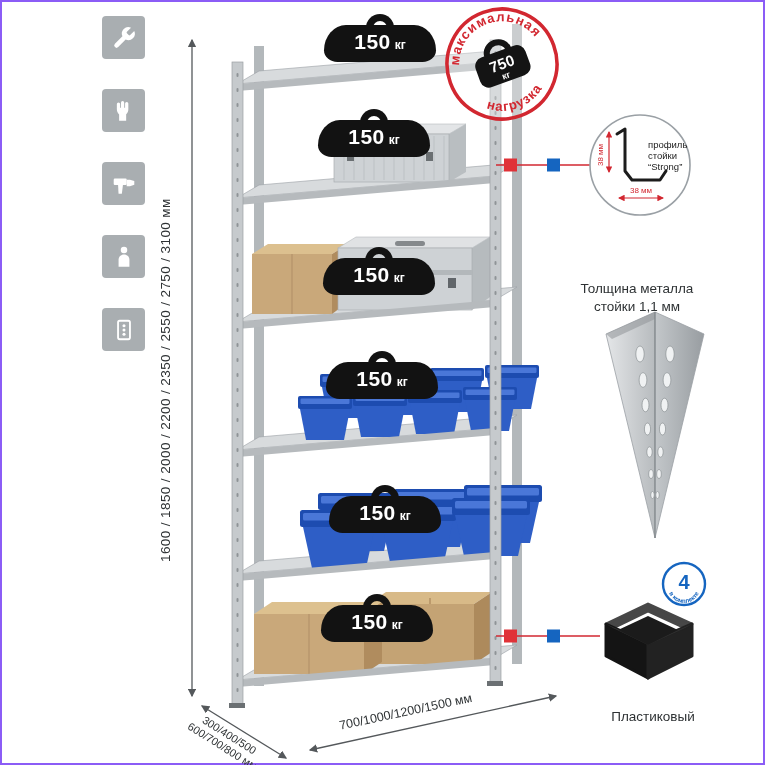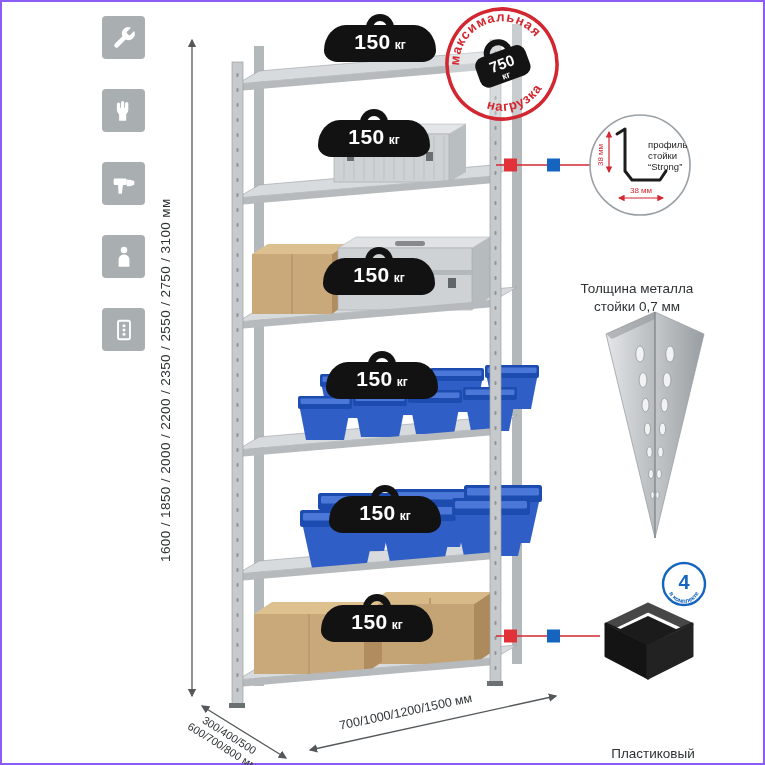--- a/index.html
+++ b/index.html
@@ -43,21 +43,21 @@
   
   .profile-callout { position:absolute; left:585px; top:110px; z-index:4; }
   .post-detail     { position:absolute; left:598px; top:300px; z-index:4; }
   .foot-detail     { position:absolute; left:592px; top:556px; z-index:4; }
 
   .caption {
     position:absolute; width:166px; text-align:center;
     font-size:13.5px; line-height:1.35; color:#2e3234; z-index:4;
   }
   .caption-profile { left:552px; top:234px;margin-top:44px; }
-  .caption-foot    { left:568px; top:743px; }
+  .caption-foot    { left:568px; top:706px; }
 
   
   .dim-height {
     position:absolute; left:152px; top:58px; width:22px; height:640px;
     display:flex; align-items:center; justify-content:center;
     writing-mode:vertical-rl; transform:rotate(180deg);
     font-size:13.5px; color:#2e3234; letter-spacing:.4px; white-space:nowrap; z-index:2;
   }
   .dim-depth {
     position:absolute; left:197px; top:707px;
@@ -300,21 +300,21 @@
       <text x="16" y="43" fill="#d22730" font-size="8" transform="rotate(-90 16 43)" text-anchor="middle">38 мм</text>
       <line x1="32" y1="86" x2="76" y2="86" stroke="#d22730" stroke-width="1.2" marker-start="url(#arrR)" marker-end="url(#arrR)"></line>
       <text x="54" y="81" fill="#d22730" font-size="8" text-anchor="middle">38 мм</text>
       <text x="61" y="36" font-size="9.5" fill="#1c1c1c">профиль</text>
       <text x="61" y="47" font-size="9.5" fill="#1c1c1c">стойки</text>
       <text x="61" y="58" font-size="9.5" fill="#1c1c1c">“Strong”</text>
     </svg>
   </div>
   <div class="caption caption-profile">
     <div>Толщина металла</div>
-    <div>стойки 0,7 мм</div>
+    <div>стойки 1,1 мм</div>
   </div>
 
   <div class="post-detail">
     <svg width="110" height="240" viewBox="0 0 110 240">
       <defs>
         <linearGradient id="gL" x1="0" y1="0" x2="1" y2="0">
             <stop offset="0" stop-color="#e4e6e8"></stop>
             <stop offset="1" stop-color="#b7bbbe"></stop>
           </linearGradient>
         <linearGradient id="gR" x1="0" y1="0" x2="1" y2="0">

